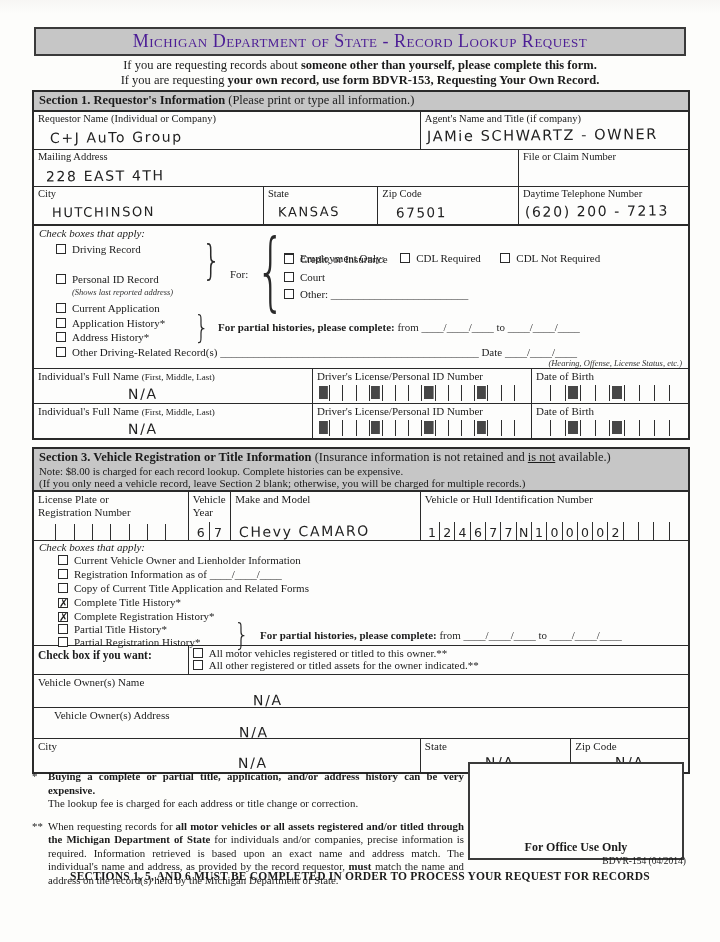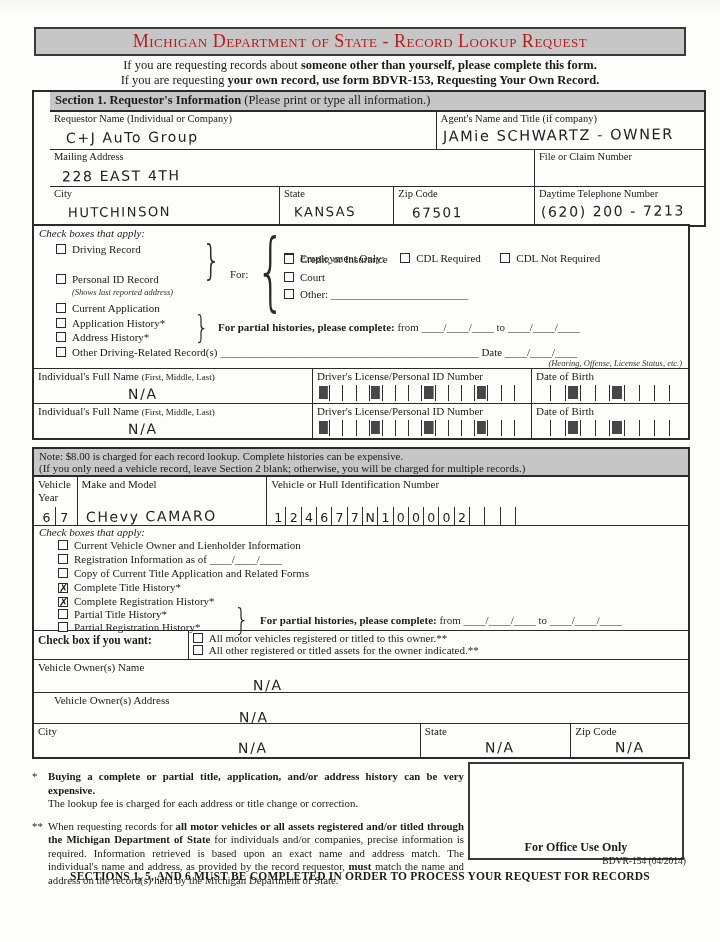--- a/index.html
+++ b/index.html
@@ -7,21 +7,21 @@
   .page{
     position:relative; width:720px; height:942px;
     background:linear-gradient(180deg,#f7f6f4 0px,#fdfdfb 14px,#fdfdfb 100%);
     font-family:"Liberation Serif", serif; color:#1b1b1b; overflow:hidden;
   }
   
   .title-box{
     position:absolute; left:34px; top:27px; width:648px; height:25px;
     background:#c6c6c6; border:2px solid #3a3a3a;
     display:flex; align-items:center; justify-content:center;
-    font-variant:small-caps; font-size:18px; letter-spacing:.5px; color:#b91c1c;
+    font-variant:small-caps; font-size:18px; letter-spacing:.5px; color:#4c1d95;
   }
   .instr{position:absolute; left:0; top:58px; width:720px; text-align:center; font-size:12.5px; line-height:15px;}
   .instr b{font-weight:700;}
   
   .section{position:absolute; left:32px; width:654px; border:2px solid #2a2a2a; background:#fdfdfc;}
   .sec-bar{background:#c6c6c6; border-bottom:1px solid #2a2a2a; padding:1px 5px 2px 5px; font-size:12.5px;}
   .sec-bar b{font-weight:700;}
   .row{display:flex; border-top:1px solid #2a2a2a;}
   .row:first-of-type{border-top:none;}
   .cell{border-left:1px solid #2a2a2a; padding:1px 4px 0 4px; position:relative; box-sizing:border-box; overflow:hidden;}
@@ -59,21 +59,21 @@
 
 <div class="page">
 
   <div class="title-box">Michigan Department of State - Record Lookup Request</div>
 
   <div class="instr">
     <div><span>If you are requesting records about </span><b>someone other than yourself, please complete this form.</b></div>
     <div><span>If you are requesting </span><b>your own record, use form BDVR-153, Requesting Your Own Record.</b></div>
   </div>
 
-  <div class="section" style="top:90px;padding-left:16px;">
+  <div class="section" style="top:90px;">
     <div class="sec-bar">
       <b>Section 1.  Requestor's Information</b><span> (Please print or type all information.)</span>
     </div>
     <div class="row" style="height:37px;">
       <div class="cell" style="width:59%;">
         <div class="lbl">Requestor Name (Individual or Company)</div>
         <div class="hw" style="font-size:14px; margin:3px 0 0 12px;">C+J AuTo Group</div>
       </div>
       <div class="cell" style="width:41%;">
         <div class="lbl">Agent's Name and Title (if company)</div>
@@ -218,25 +218,39 @@
             <span class="ccell"></span>
             <span class="ccell"></span>
             <span class="ccell"></span>
           </div>
       </div>
     </div>
   </div>
 
   <div class="section" style="top:447px;">
     <div class="sec-bar" style="padding-bottom:1px;">
+      <div><b>Section 3.  Vehicle Registration or Title Information</b><span> (Insurance information is not retained and </span><u>is not</u><span> available.)</span></div>
       <div style="font-size:10.8px; font-weight:400;">Note:  $8.00 is charged for each record lookup.  Complete histories can be expensive.</div>
       <div style="font-size:11px; font-weight:400;">(If you only need a vehicle record, leave Section 2 blank; otherwise, you will be charged for multiple records.)</div>
     </div>
 
     <div class="row" style="height:48px;">
+      <div class="cell" style="width:23.5%; display:flex; flex-direction:column;">
+        <div class="tc-label" style="flex:1;"><span>License Plate or</span><br><span>Registration Number</span></div>
+        <div class="comb">
+            <span class="ccell"></span>
+            <span class="ccell"></span>
+            <span class="ccell"></span>
+            <span class="ccell"></span>
+            <span class="ccell"></span>
+            <span class="ccell"></span>
+            <span class="ccell"></span>
+            <span class="ccell"></span>
+          </div>
+      </div>
       <div class="cell" style="width:6.5%; display:flex; flex-direction:column;">
         <div class="tc-label" style="flex:1;"><span>Vehicle</span><br><span>Year</span></div>
         <div class="comb" style="height:18px; font-size:14px;">
             <span class="ccell">6</span>
             <span class="ccell">7</span>
           </div>
       </div>
       <div class="cell" style="width:29%; display:flex; flex-direction:column;">
         <div class="tc-label" style="flex:1;">Make and Model</div>
         <div class="hw" style="font-size:14px; margin:0 0 1px 4px;">CHevy CAMARO</div>

